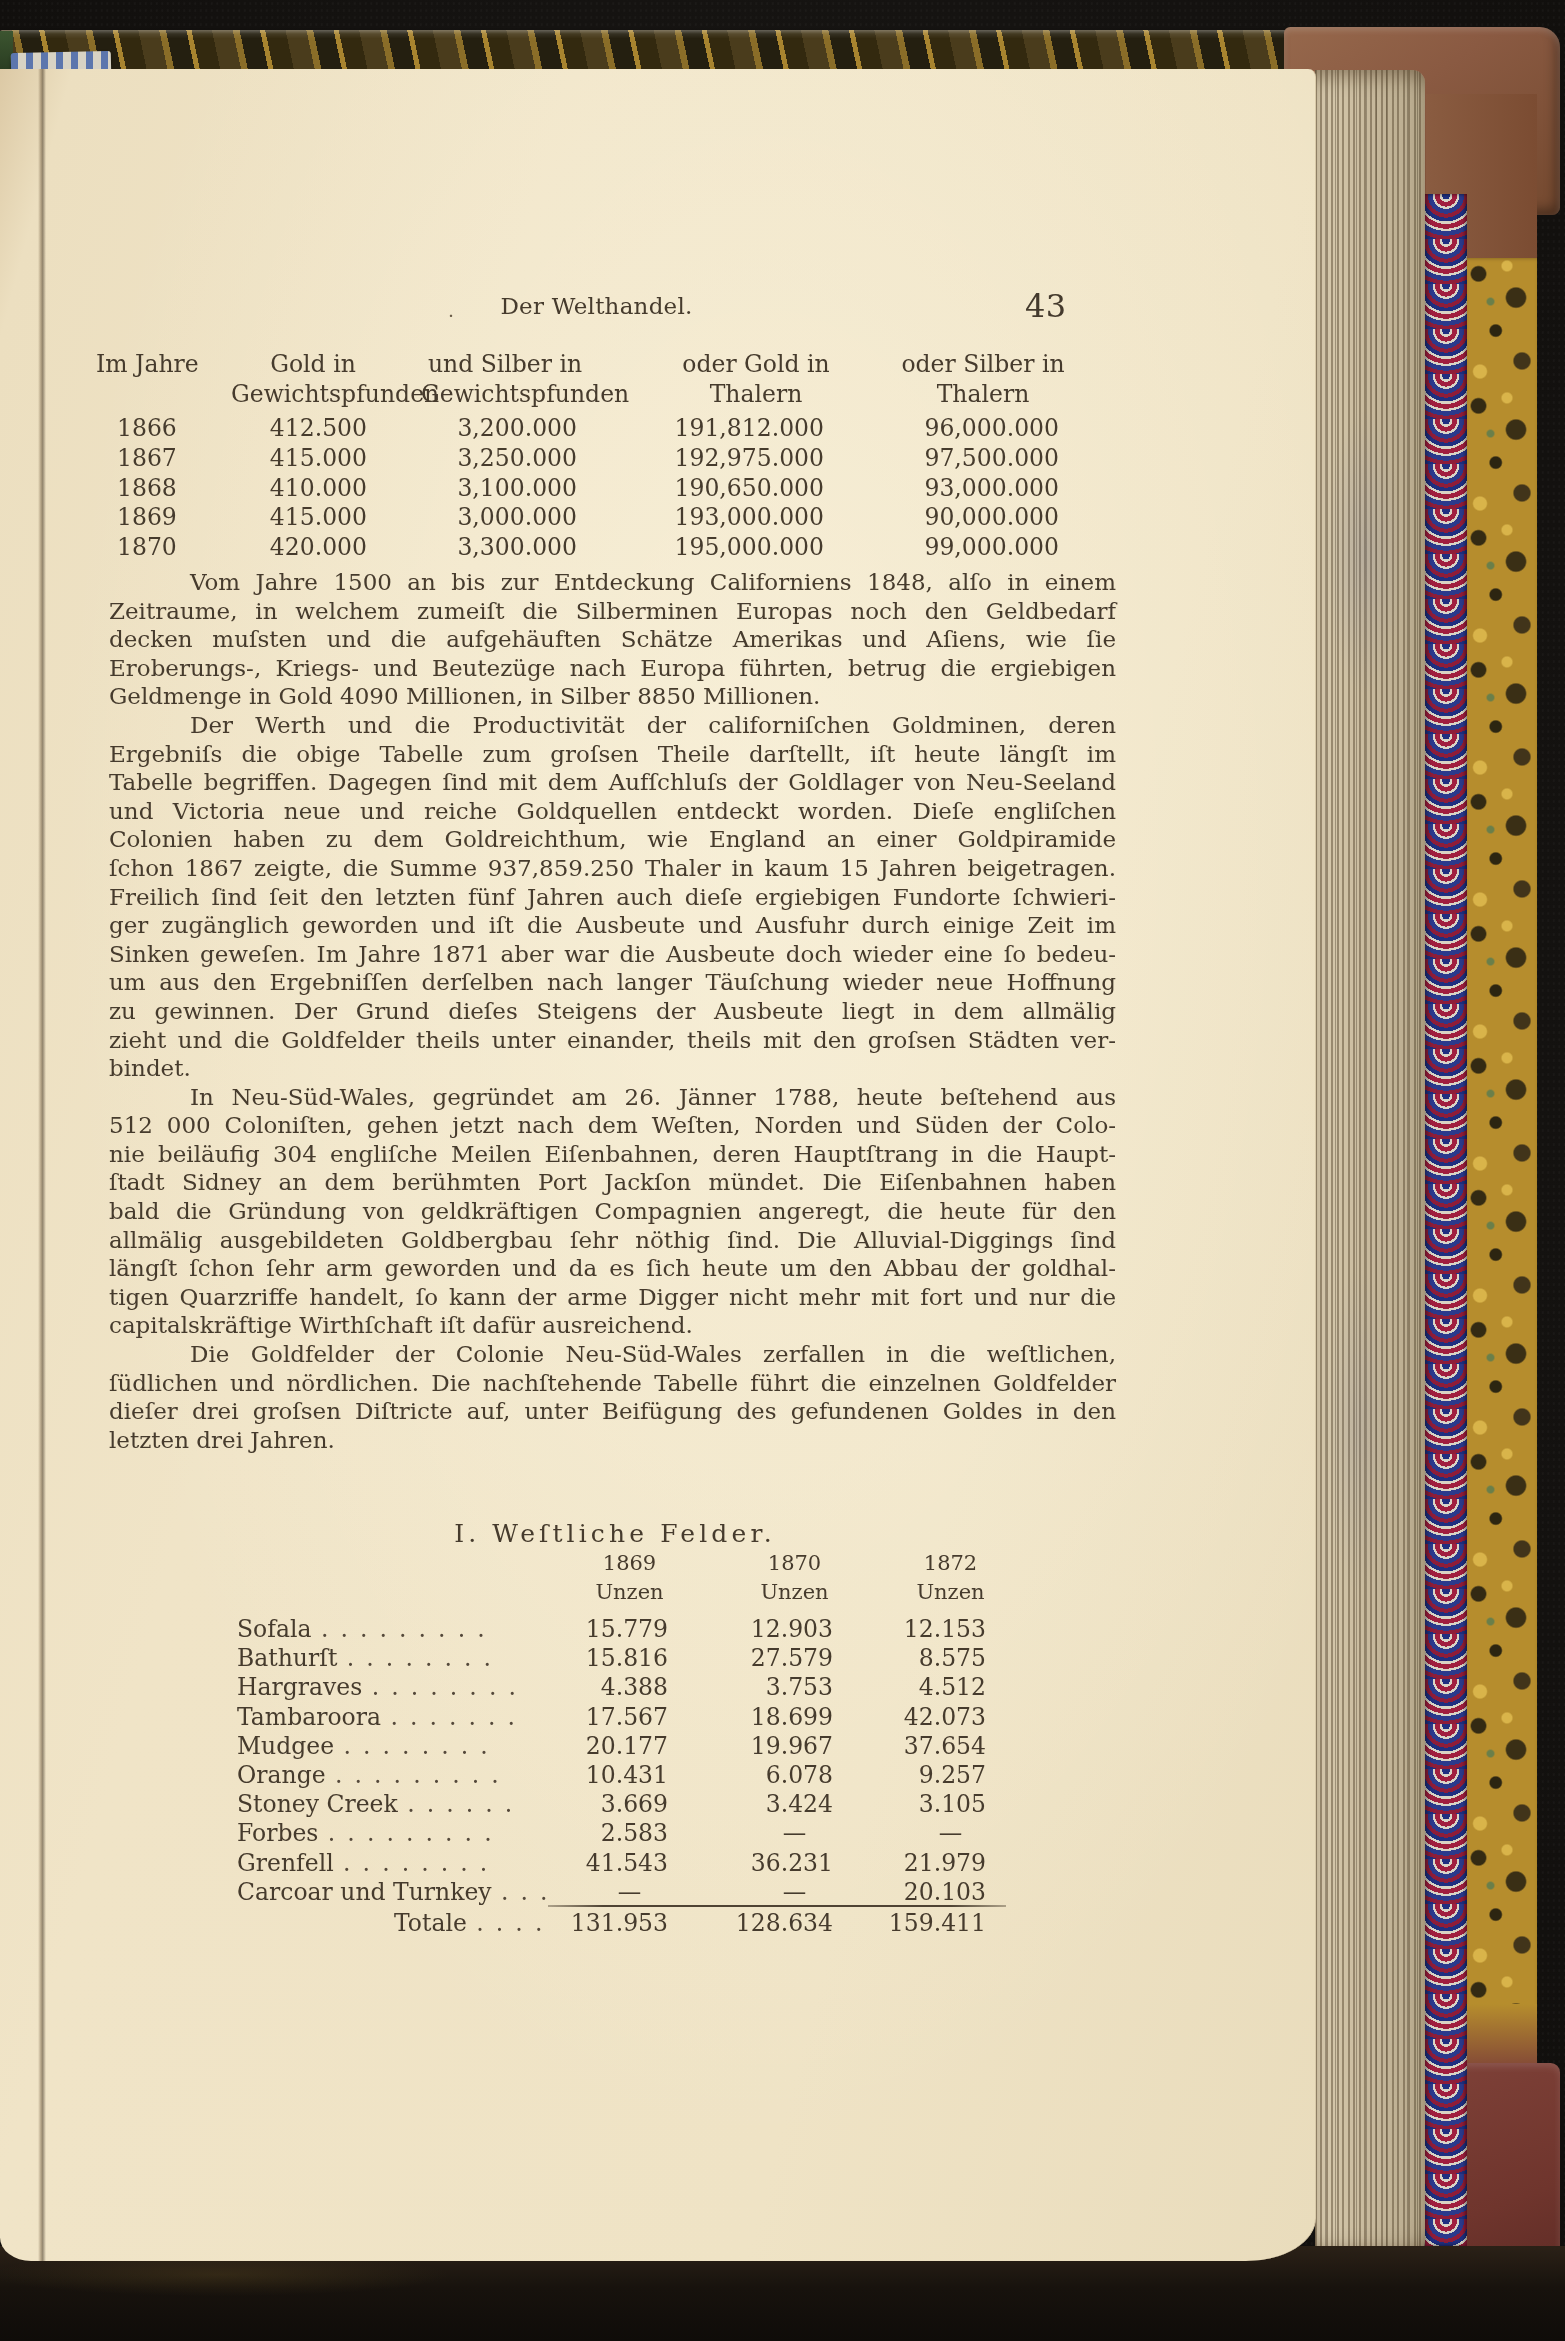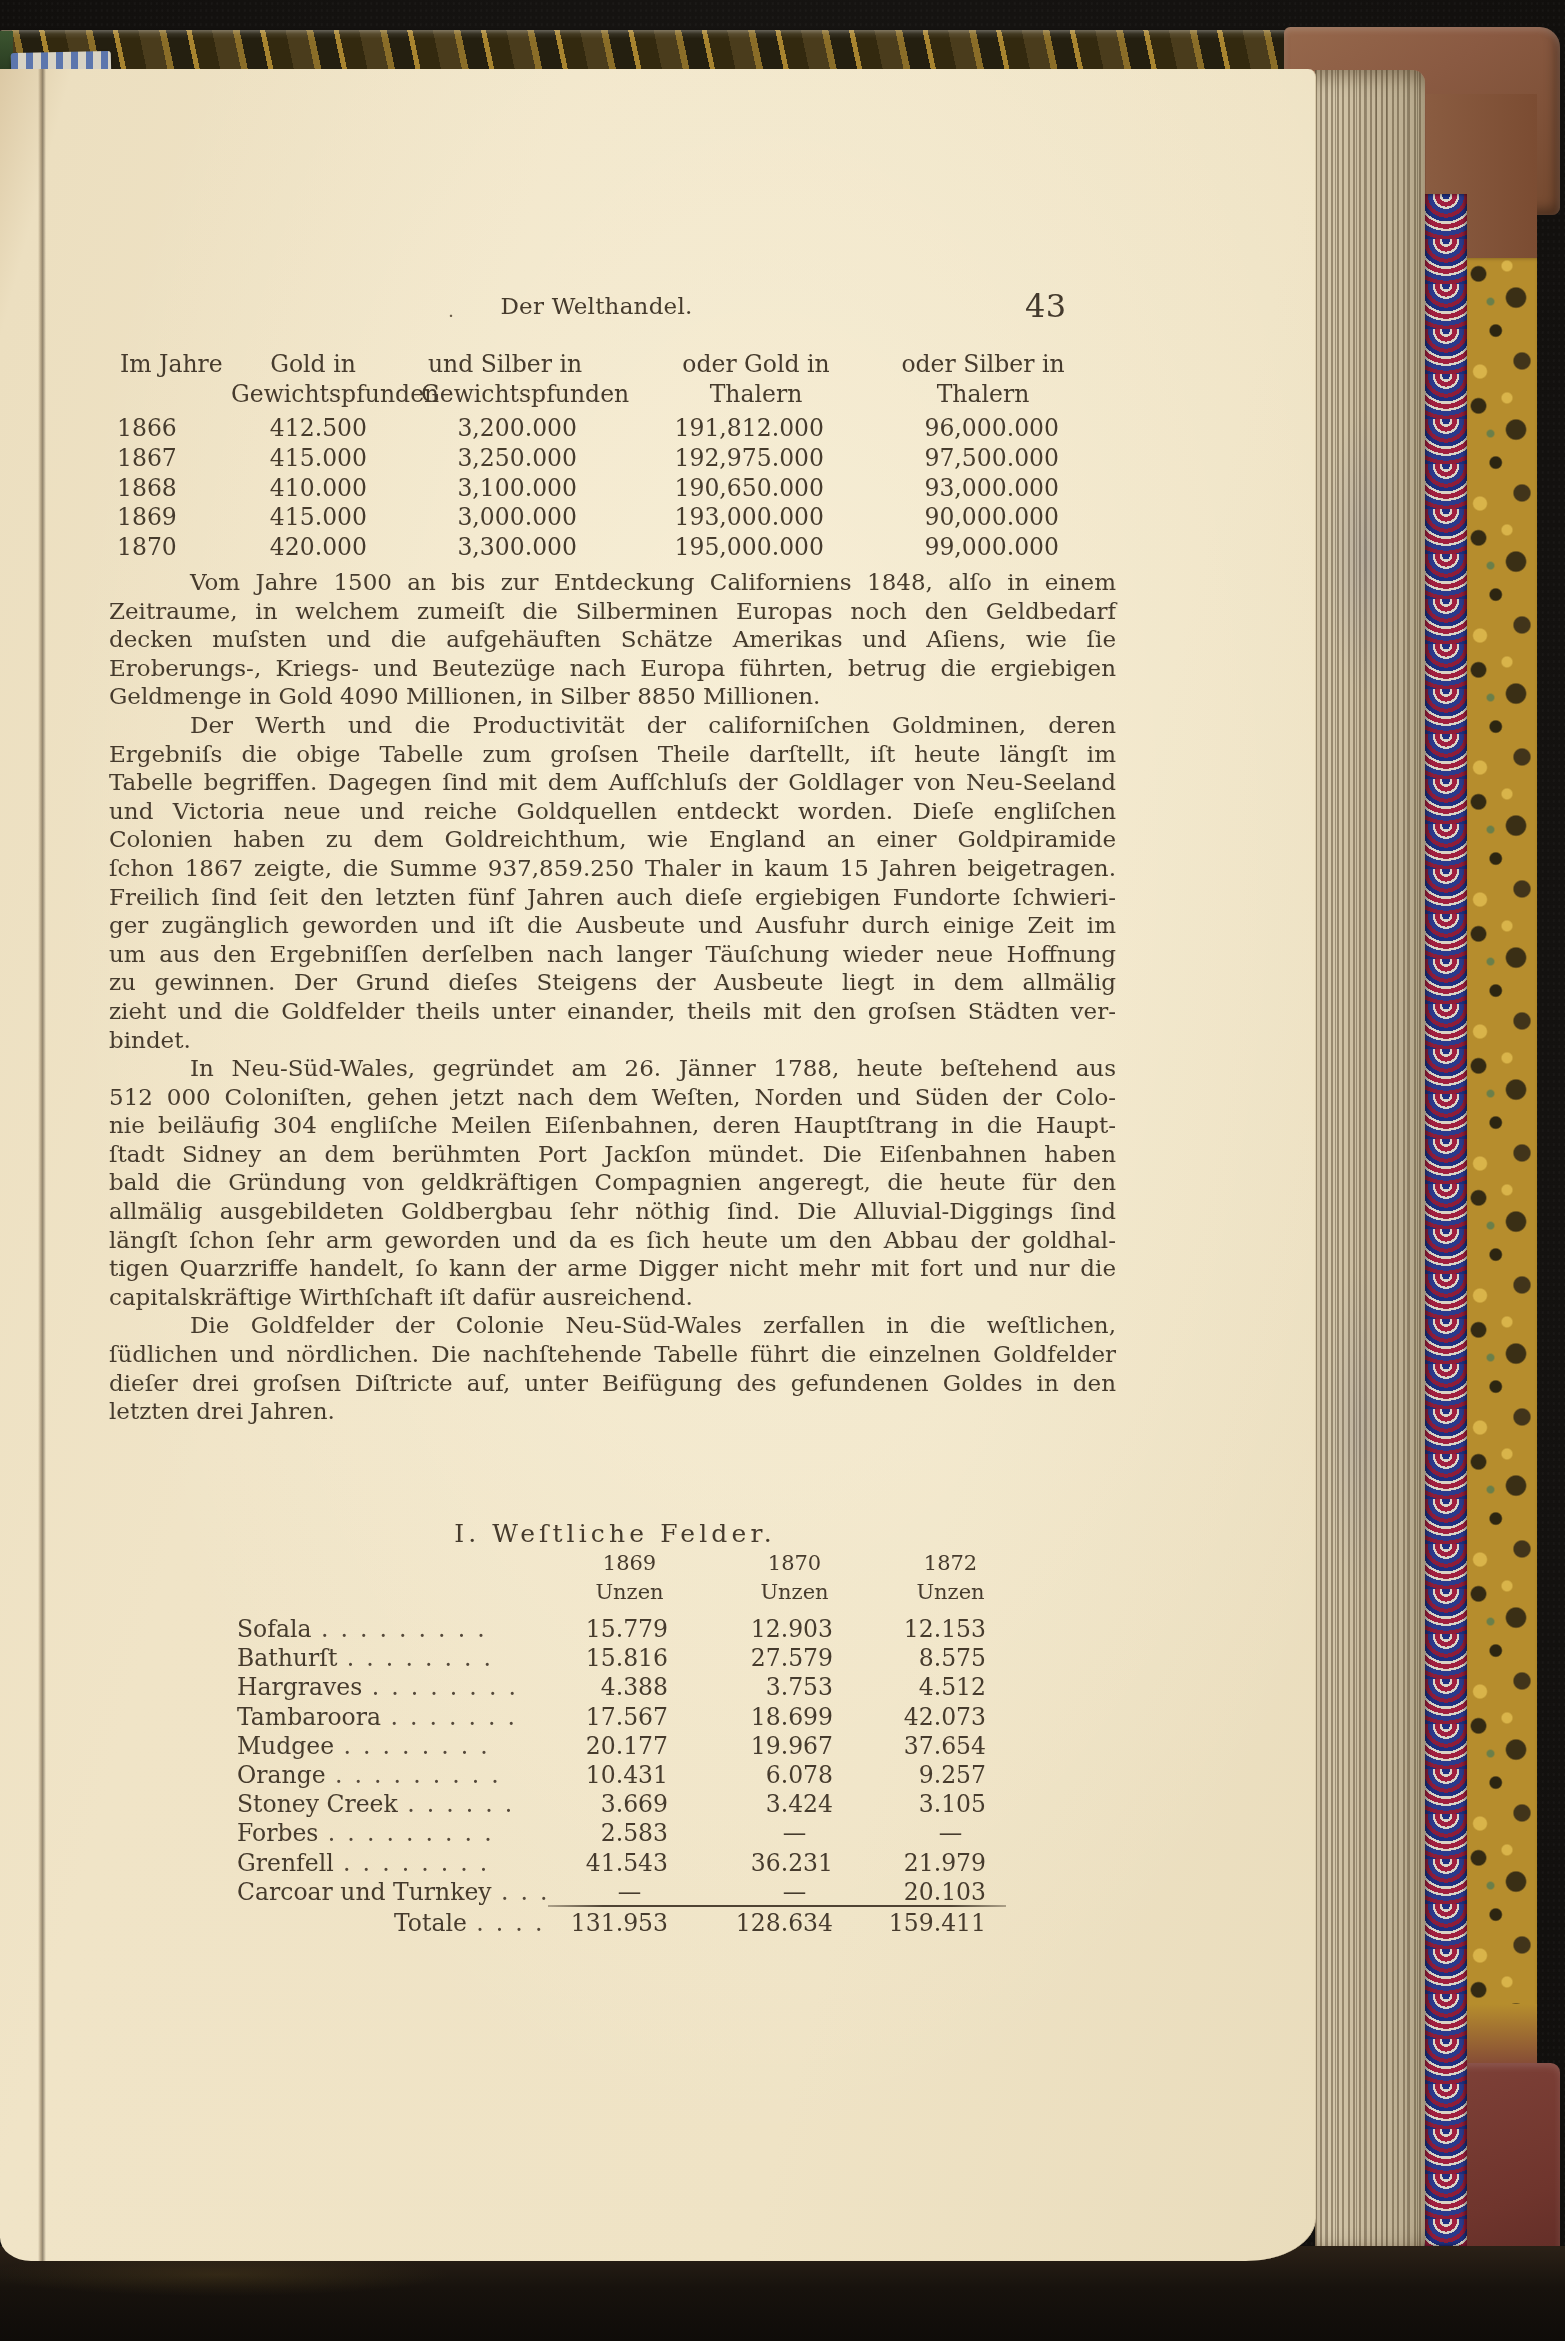--- a/index.html
+++ b/index.html
@@ -115,21 +115,21 @@
   .running-head{left:440px;top:224px;width:313px;text-align:center;font-size:23px;}
   .page-num{left:1025px;top:218px;font-size:32px;color:#443a2d;}
   
   .t1row,.t1hrow{position:absolute;left:0;width:1315px;height:30px;font-size:23.5px;}
   .t1c{position:absolute;top:0;white-space:nowrap;}
   .c0{left:117px;width:94px;text-align:left;}
   .c1{left:203px;width:164px;text-align:right;}
   .c2{left:409px;width:168px;text-align:right;}
   .c3{left:656px;width:168px;text-align:right;}
   .c4{left:891px;width:168px;text-align:right;}
-  .t1hrow .c0{left:120px;text-align:left;}
+  .t1hrow .c0{left:96px;text-align:left;}
   .t1hrow .c1,.t1hrow .c2,.t1hrow .c3,.t1hrow .c4{text-align:center;}
   .t1hrow .c1{left:231px;}
   .t1hrow .c2{left:421px;}
   .t1hrow .c3{left:672px;}
   .t1hrow .c4{left:899px;}
   
   .paras{position:absolute;left:109px;top:499px;width:1007px;font-size:23px;}
   .pline{height:28.6px;line-height:28.6px;overflow:visible;}
   .pline.just{text-align:justify;text-align-last:justify;}
   .pline.last{text-align:left;}
@@ -236,20 +236,21 @@
         <div class="pline just">Eroberungs-, Kriegs- und Beutezüge nach Europa führten, betrug die ergiebigen</div>
         <div class="pline last">Geldmenge in Gold 4090 Millionen, in Silber 8850 Millionen.</div>
         <div class="pline indent just">Der Werth und die Productivität der californiſchen Goldminen, deren</div>
         <div class="pline just">Ergebniſs die obige Tabelle zum groſsen Theile darſtellt, iſt heute längſt im</div>
         <div class="pline just">Tabelle begriffen. Dagegen ſind mit dem Aufſchluſs der Goldlager von Neu-Seeland</div>
         <div class="pline just">und Victoria neue und reiche Goldquellen entdeckt worden. Dieſe engliſchen</div>
         <div class="pline just">Colonien haben zu dem Goldreichthum, wie England an einer Goldpiramide</div>
         <div class="pline just">ſchon 1867 zeigte, die Summe 937,859.250 Thaler in kaum 15 Jahren beigetragen.</div>
         <div class="pline just">Freilich ſind ſeit den letzten fünf Jahren auch dieſe ergiebigen Fundorte ſchwieri-</div>
         <div class="pline just">ger zugänglich geworden und iſt die Ausbeute und Ausfuhr durch einige Zeit im</div>
+        <div class="pline just">Sinken geweſen. Im Jahre 1871 aber war die Ausbeute doch wieder eine ſo bedeu-</div>
         <div class="pline just">um aus den Ergebniſſen derſelben nach langer Täuſchung wieder neue Hoffnung</div>
         <div class="pline just">zu gewinnen. Der Grund dieſes Steigens der Ausbeute liegt in dem allmälig</div>
         <div class="pline just">zieht und die Goldfelder theils unter einander, theils mit den groſsen Städten ver-</div>
         <div class="pline last">bindet.</div>
         <div class="pline indent just">In Neu-Süd-Wales, gegründet am 26. Jänner 1788, heute beſtehend aus</div>
         <div class="pline just">512 000 Coloniſten, gehen jetzt nach dem Weſten, Norden und Süden der Colo-</div>
         <div class="pline just">nie beiläufig 304 engliſche Meilen Eiſenbahnen, deren Hauptſtrang in die Haupt-</div>
         <div class="pline just">ſtadt Sidney an dem berühmten Port Jackſon mündet. Die Eiſenbahnen haben</div>
         <div class="pline just">bald die Gründung von geldkräftigen Compagnien angeregt, die heute für den</div>
         <div class="pline just">allmälig ausgebildeten Goldbergbau ſehr nöthig ſind. Die Alluvial-Diggings ſind</div>

